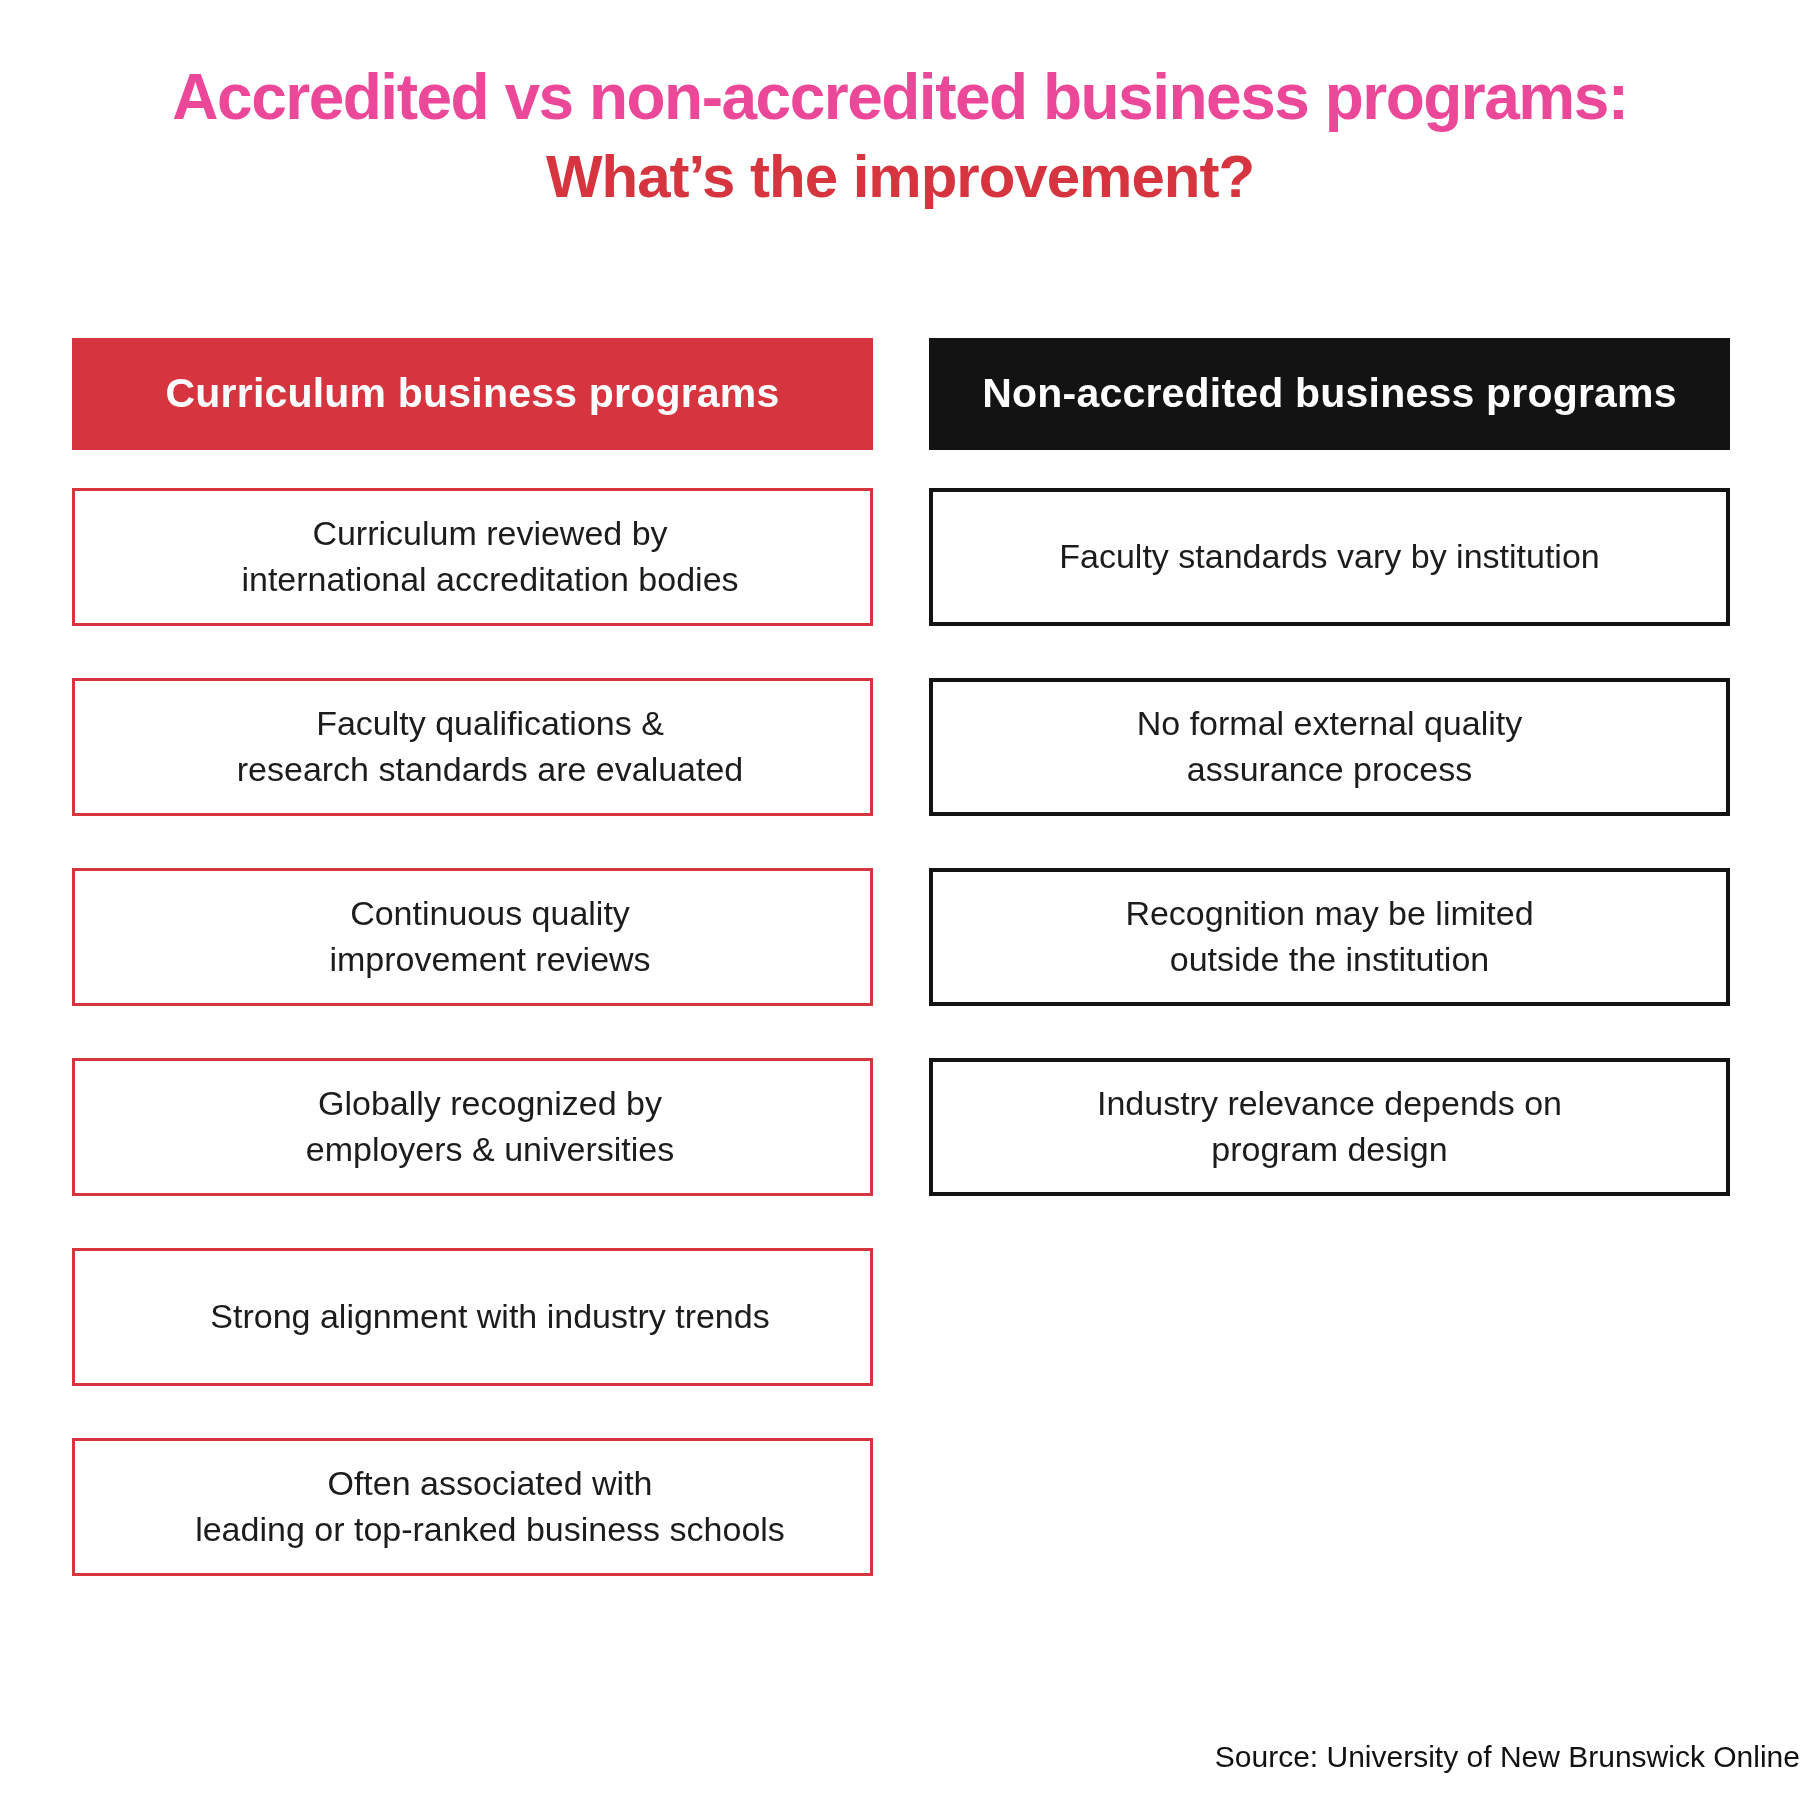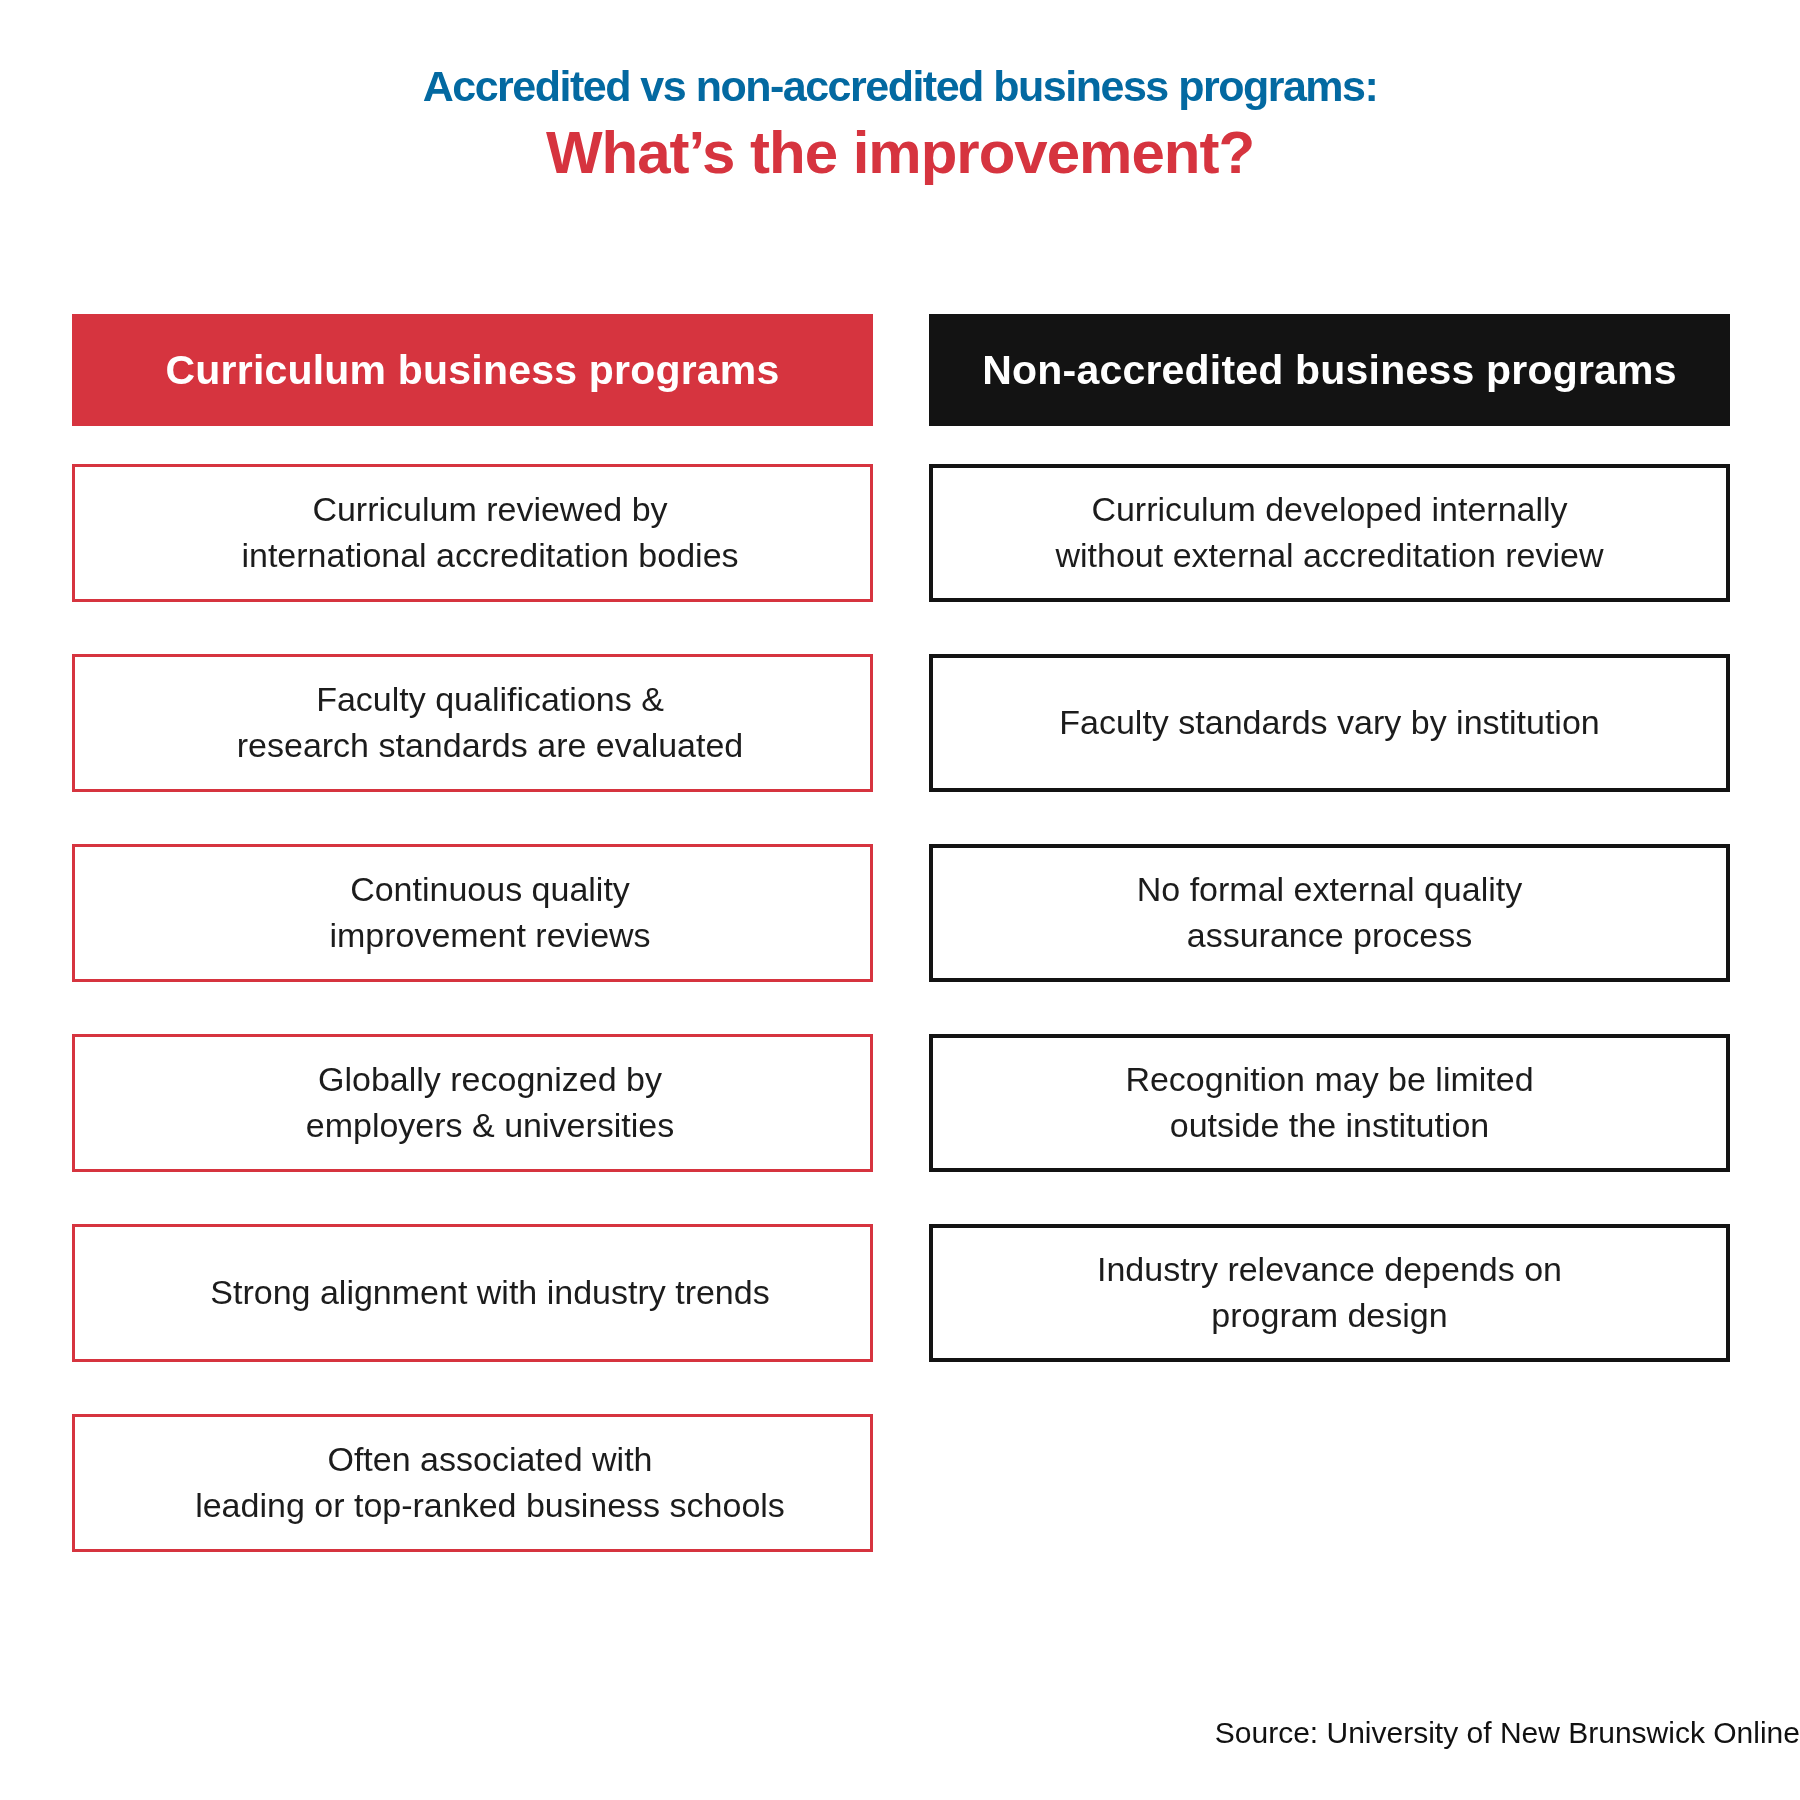--- a/index.html
+++ b/index.html
@@ -15,25 +15,25 @@
     font-family: "Liberation Sans", sans-serif;
     color: #161616;
     overflow: hidden;
   }
   .titles {
     padding-top: 62px;
     text-align: center;
   }
   .title {
     margin: 0;
-    font-size: 43px;
+    font-size: 64px;
     line-height: 1.12;
     font-weight: bold;
     letter-spacing: -1.5px;
-    color: #0369a1;
+    color: #ec4899;
   }
   .subtitle {
     margin: 10px 0 0 0;
     font-size: 60px;
     line-height: 1.1;
     font-weight: bold;
     letter-spacing: -1px;
     color: var(--accent-red, #d6343f);
   }
   .columns {
@@ -127,24 +127,20 @@
       </div>
       <div class="card red">
         <p>Often associated with
 leading or top-ranked business schools</p>
       </div>
     </section>
 
     <section class="col">
       <div class="col-header black">Non-accredited business programs</div>
       <div class="card black">
-        <p>Curriculum developed internally
-without external accreditation review</p>
-      </div>
-      <div class="card black">
         <p>Faculty standards vary by institution</p>
       </div>
       <div class="card black">
         <p>No formal external quality
 assurance process</p>
       </div>
       <div class="card black">
         <p>Recognition may be limited
 outside the institution</p>
       </div>

